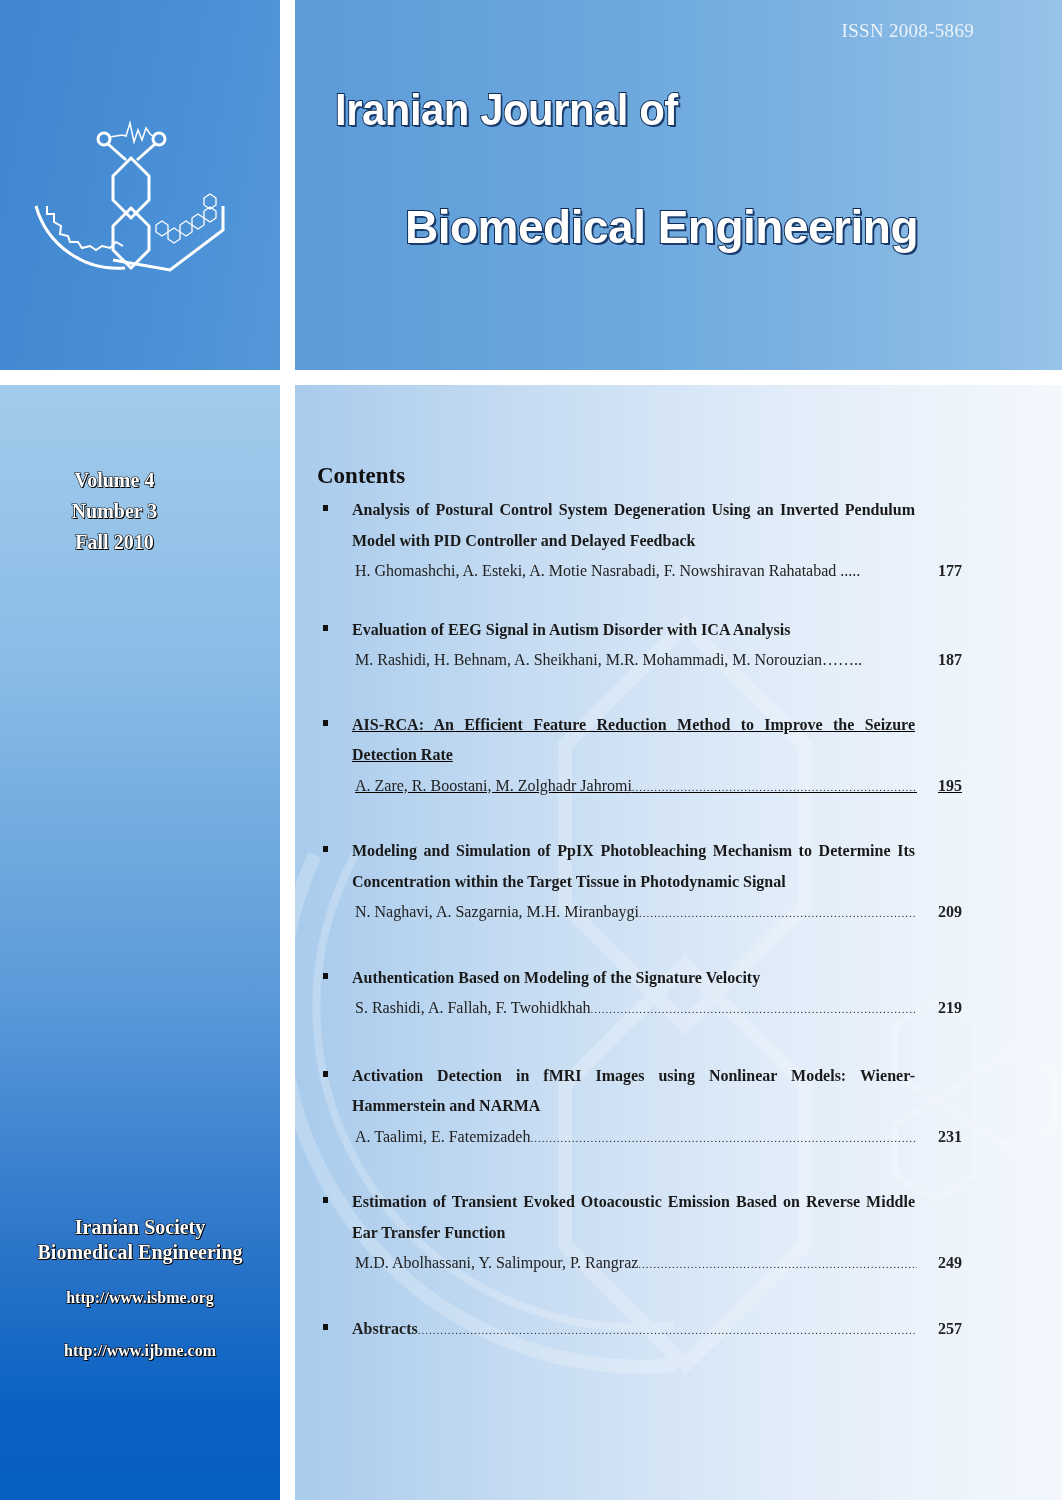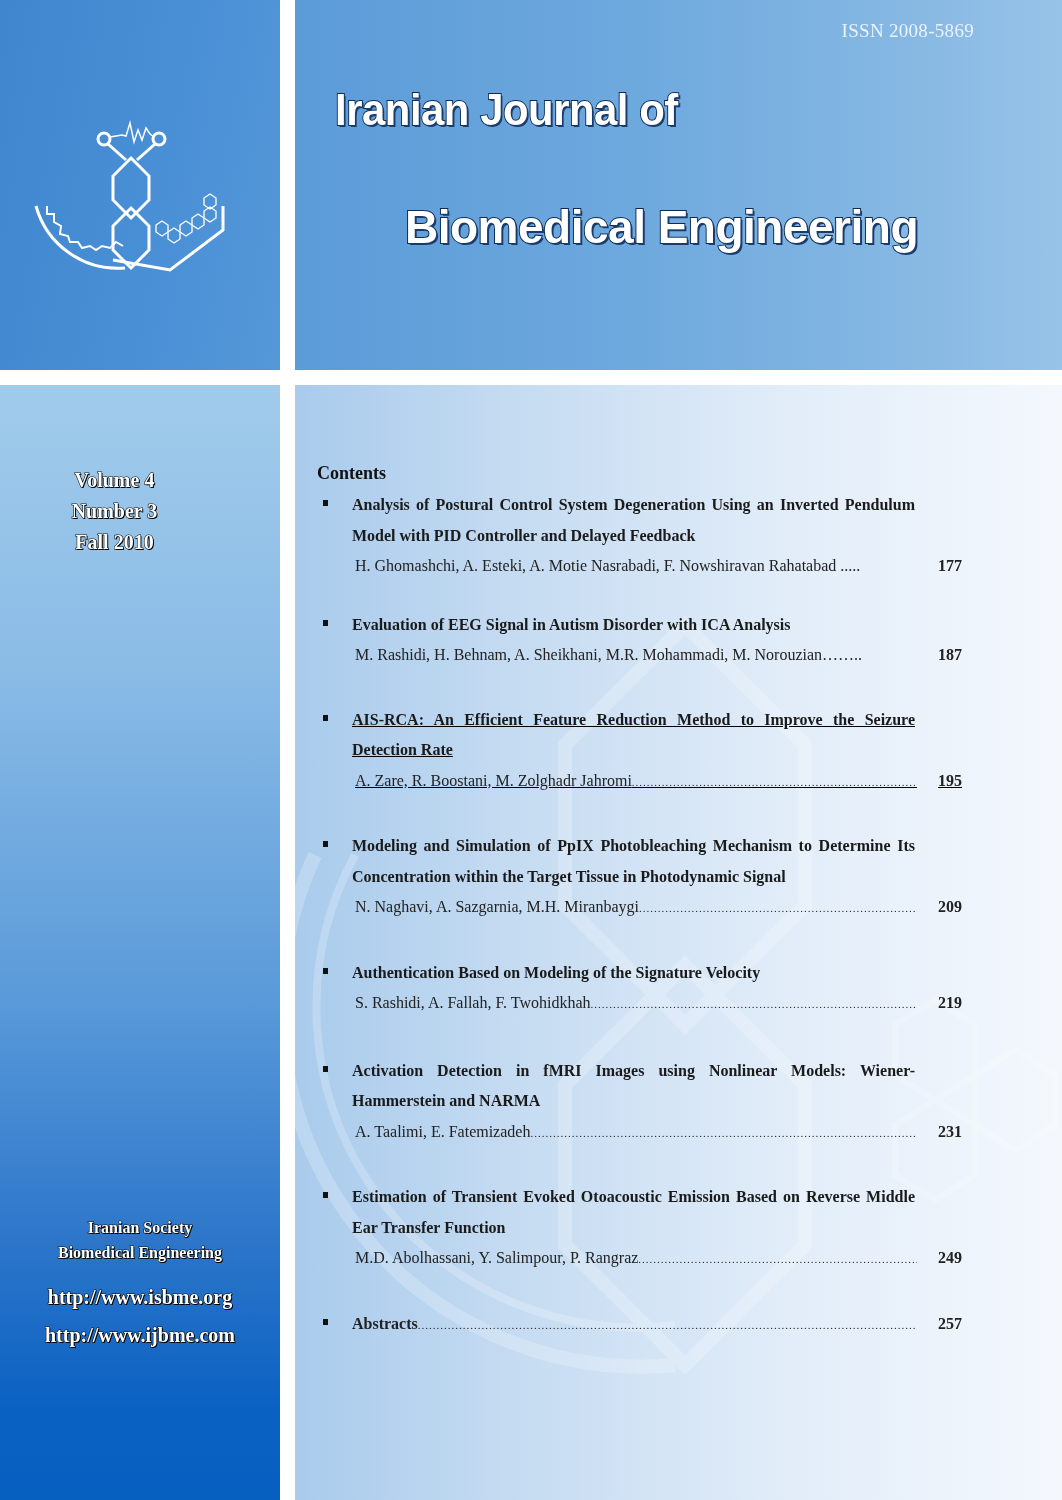--- a/index.html
+++ b/index.html
@@ -31,29 +31,29 @@
     #title2 { left: 110px; top: 200px; font-size: 46px; }
 
     .outline-serif {
       font-family: "Liberation Serif", serif; font-weight: bold; color: #fff;
       -webkit-text-stroke: 1.2px #111; paint-order: stroke fill;
       text-shadow: 1px 1px 0 #000;
     }
     .issue { position: absolute; left: 0; width: 229px; top: 80px; text-align: center; }
     .issue div { font-size: 20px; line-height: 31px; }
     .society { position: absolute; left: 0; width: 280px; top: 830px; text-align: center; }
-    .society .s { font-size: 16px; line-height: 25px; }
-    .society .u { font-size: 20px; line-height: 25px; margin-top: 20px; }
-    .society .u2 { margin-top: 13px; }
+    .society .s { font-size: 20px; line-height: 25px; }
+    .society .u { font-size: 16px; line-height: 25px; margin-top: 20px; }
+    .society .u2 { margin-top: 28px; }
 
     
     .wm { position: absolute; left: 0; top: 0; width: 767px; height: 1115px; opacity: 0.22; pointer-events: none; }
 
     .contents { position: absolute; left: 22px; top: 78px; width: 660px; }
-    .contents h2 { margin: 0 0 6px 0; font-size: 18px; font-weight: bold; color: #111; }
+    .contents h2 { margin: 0 0 6px 0; font-size: 23px; font-weight: bold; color: #111; }
     .entry { position: relative; padding-left: 35px; margin-bottom: 0; }
     .entry .bullet { position: absolute; left: 6px; top: 10px; width: 5px; height: 6px; background: #111; }
     .entry .etitle { font-weight: bold; font-size: 16px; line-height: 30.5px; color: #1a1a1a; text-align: justify; width: 563px; text-align-last: left; }
     .entry .authors { display: flex; font-size: 16px; line-height: 30.5px; color: #222; width: 610px; }
     .entry .authors .names { white-space: nowrap; padding-left: 3px; }
     .entry .authors .dots { flex: 1; overflow: hidden; white-space: nowrap; letter-spacing: 1px; }
     .entry .authors .dots::after { content: "........................................................................................................................................................................................................................"; font-size: 11px; }
     .entry .authors .page { font-weight: bold; width: 45px; text-align: right; }
     .entry .authors .dots.short::after { content: ""; }
   </style>

